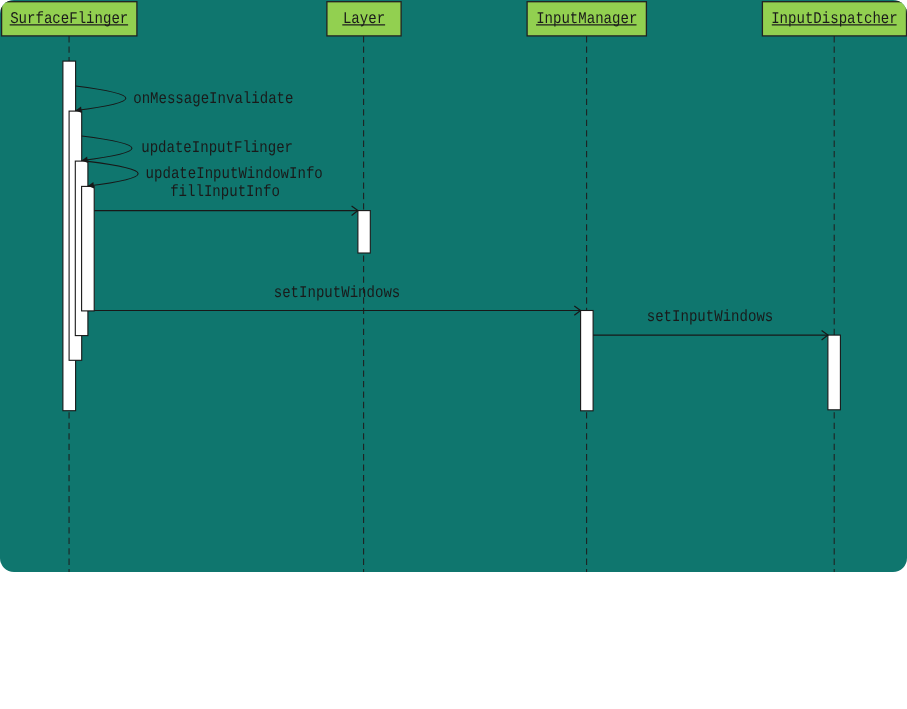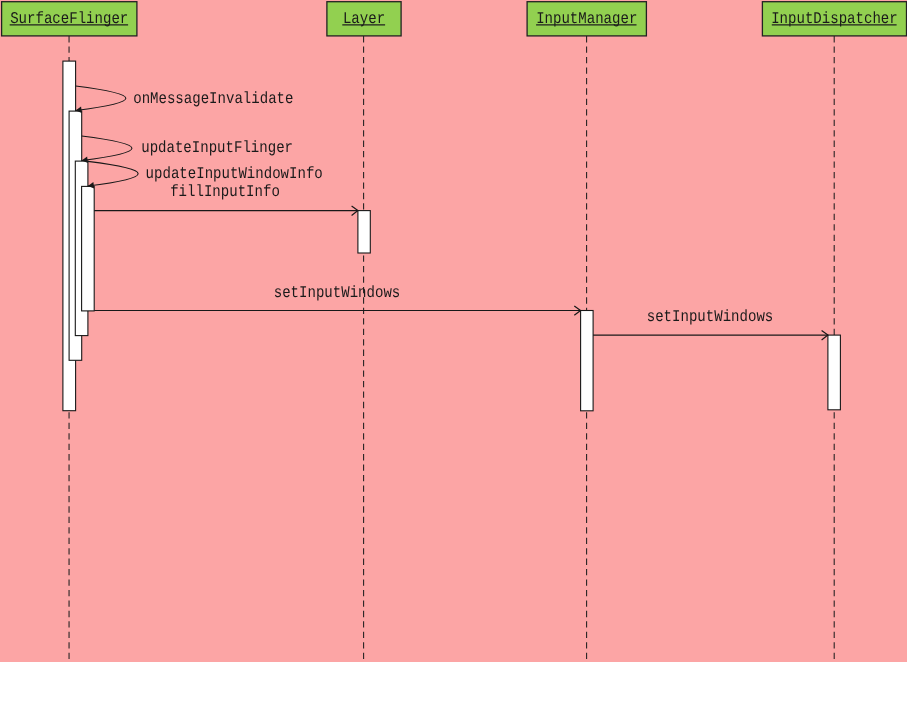--- a/index.html
+++ b/index.html
@@ -1,17 +1,17 @@
 <!DOCTYPE html>
 <html><head>
 <meta charset="utf-8">
 <title>Sequence Diagram</title>
 <style>
   html,body{margin:0;padding:0;background:#ffffff;-webkit-font-smoothing:antialiased;text-rendering:geometricPrecision;}
-  #canvas{position:relative;will-change:transform;transform:translateZ(0);width:907px;height:662px;background:#fca5a5;overflow:hidden;}
+  #canvas{position:relative;will-change:transform;transform:translateZ(0);width:907px;height:572px;background:#0f766e;overflow:hidden;border-radius:14px;}
   svg#diagram{display:block;-webkit-font-smoothing:antialiased;shape-rendering:geometricPrecision;position:absolute;left:0;top:0;}
   .plabel{-webkit-font-smoothing:antialiased;font-family:"Liberation Mono","DejaVu Sans Mono",monospace;font-size:16.4px;fill:#1a1a1a;text-anchor:middle;}
   .mlabel{-webkit-font-smoothing:antialiased;font-family:"Liberation Mono","DejaVu Sans Mono",monospace;font-size:16.4px;fill:#1a1a1a;}
   .pbox{fill:#92D050;stroke:#222222;stroke-width:1.3;}
   .uline{stroke:#1f1f1f;stroke-width:1.35;}
   .lifeline{stroke:#1f1f1f;stroke-width:1.05;stroke-dasharray:6.3 4.15;}
   .abar{fill:#FFFFFF;stroke:#181818;stroke-width:1.1;}
   .msg{stroke:#181818;stroke-width:1.1;fill:none;}
   .selfcurve{stroke:#181818;stroke-width:1.1;fill:none;}
   .ahead-open{stroke:#181818;stroke-width:1.2;fill:none;}

